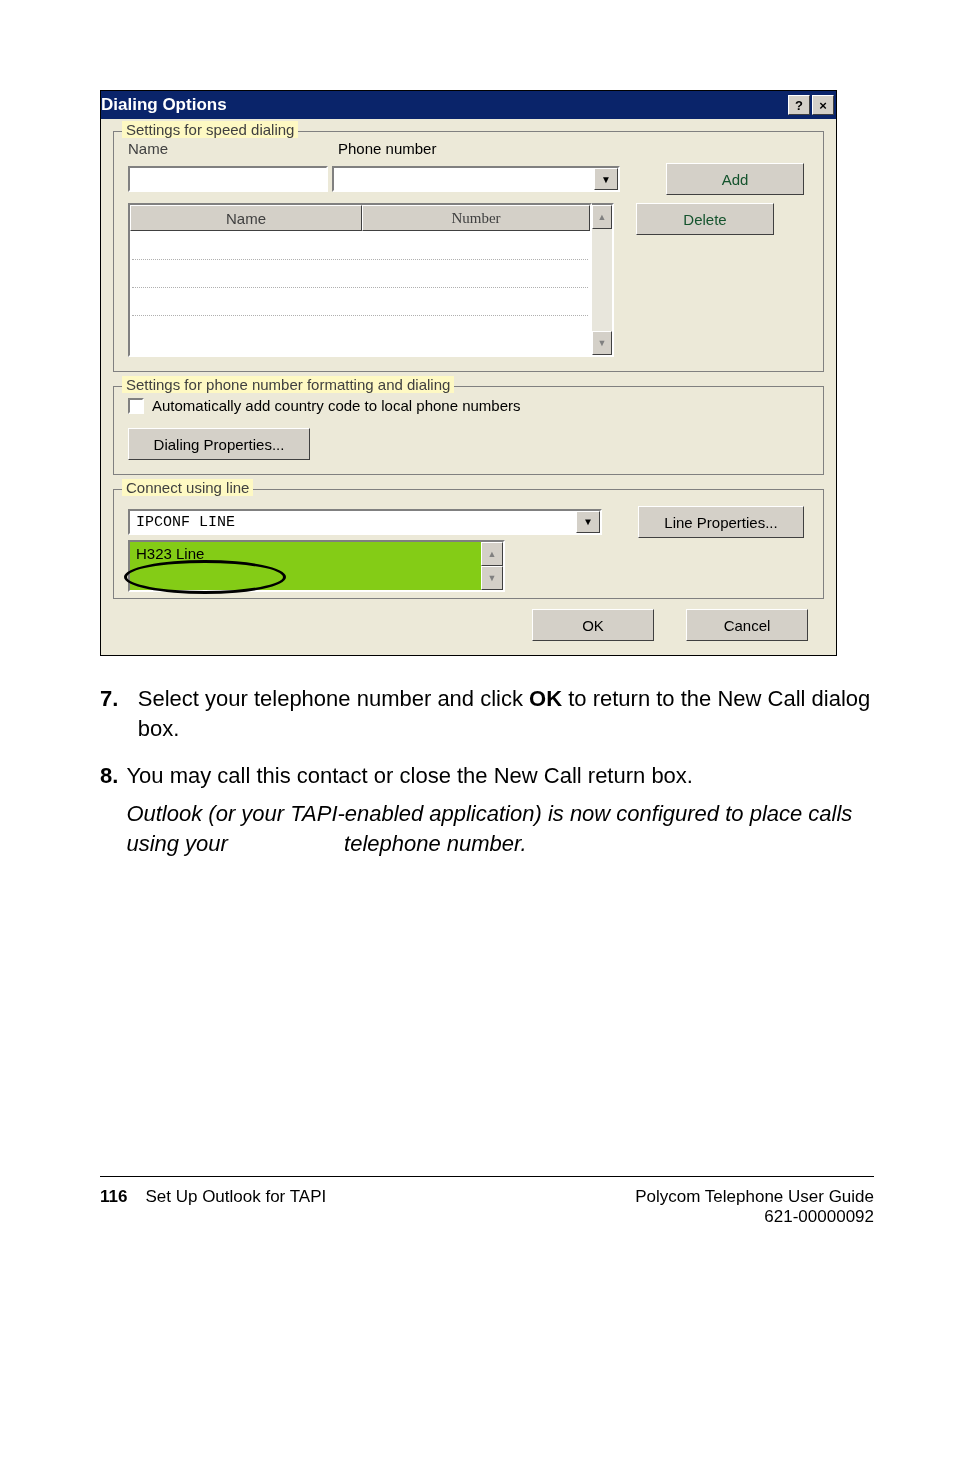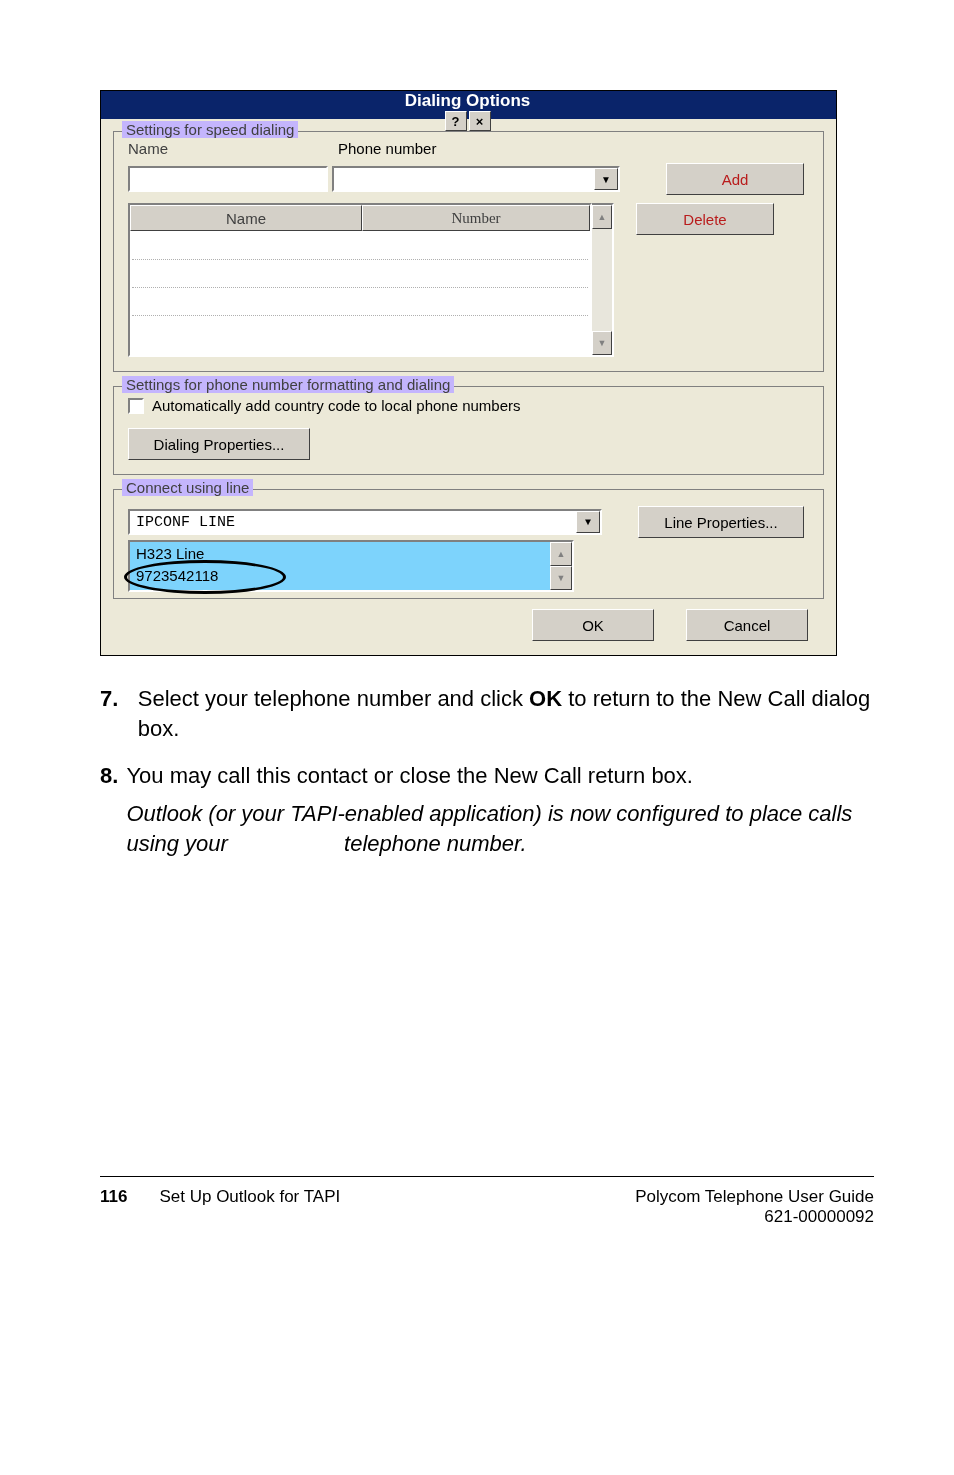--- a/index.html
+++ b/index.html
@@ -21,21 +21,20 @@
   background: #0a246a;
   color: #fff;
   display: flex;
   align-items: center;
   justify-content: space-between;
   padding: 0 2px 0 0;
   height: 28px;
   font-weight: bold;
   font-size: 17px;
   font-family: Tahoma, Arial, sans-serif;
-  flex-direction: column;
 }
 .titlebar-buttons {
   display: flex;
   gap: 2px;
 }
 .titlebar-btn {
   width: 20px;
   height: 18px;
   background: #d4d0c8;
   border: 1px solid #fff;
@@ -58,21 +57,21 @@
   border: 1px solid #808080;
   border-top-color: #808080;
   margin: 4px 0 14px 0;
   padding: 6px 14px 14px 14px;
   position: relative;
 }
 .fieldset-legend {
   position: absolute;
   top: -11px;
   left: 8px;
-  background: #c4b5fd;
+  background: #fef9c3;
   padding: 0 4px;
   color: #404040;
   font-size: 15px;
   text-align: right;
 }
 .row {
   display: flex;
   align-items: center;
   gap: 4px;
   margin-top: 6px;
@@ -111,21 +110,21 @@
 .btn {
   width: 136px;
   height: 30px;
   background: #d4d0c8;
   border: 1px solid #fff;
   border-right-color:#404040;
   border-bottom-color:#404040;
   display:flex;align-items:center;justify-content:center;
   font-size:15px;
 }
-.btn.disabled { color:#b91c1c; }
+.btn.disabled { color:#14532d; }
 .spacer-sm { width: 38px; }
 .table-wrap {
   margin-top: 8px;
   display:flex;
   gap: 0;
 }
 .listview {
   width: 464px;
   height: 154px;
   background:#fff;
@@ -198,25 +197,25 @@
   width: 180px;
   margin-top:14px;
 }
 .connect-combo {
   width: 474px;
   display:flex;
   font-family:Liberation Mono, monospace;
 }
 .line-props-btn { width: 164px; }
 .half-list {
-  width: 446px;
+  width: 377px;
   border:2px solid #808080;
   border-right-color:#fff;
   border-bottom-color:#fff;
-  background:#7dd3fc;
+  background:#84cc16;
   box-sizing:border-box;
   margin-top:2px;
   position:relative;
 }
 .half-list-inner {
   display:flex;
 }
 .half-list-text {
   flex:1;
   display:flex;
@@ -274,21 +273,21 @@
 .bold { font-weight: bold; }
 
 .footer-line {
   border-top: 1px solid #000;
   margin-top: 318px;
   padding-top: 10px;
   display:flex;
   justify-content:space-between;
   font-size: 17px;
 }
-.footer-left { display:flex; gap: 32px; }
+.footer-left { display:flex; gap: 18px; }
 .footer-right { text-align:right; }
 </style>
 </head>
 <body>
 
 <div class="page">
 
   <div class="dialog">
     <div class="titlebar">
       <span>Dialing Options</span>
@@ -362,21 +361,20 @@
             <div class="combo-arrow">▼</div>
           </div>
           <div style="width:28px"></div>
           <div class="btn line-props-btn">Line Properties...</div>
         </div>
 
         <div class="half-list">
           <div class="half-list-inner">
             <div class="half-list-text">
               <div>H323 Line</div>
-              <div>9723542118</div>
             </div>
             <div class="half-scroll">
               <div class="scroll-btn">▲</div>
               <div class="scroll-btn">▼</div>
             </div>
           </div>
           <div class="circle-overlay"></div>
         </div>
       </div>
 

